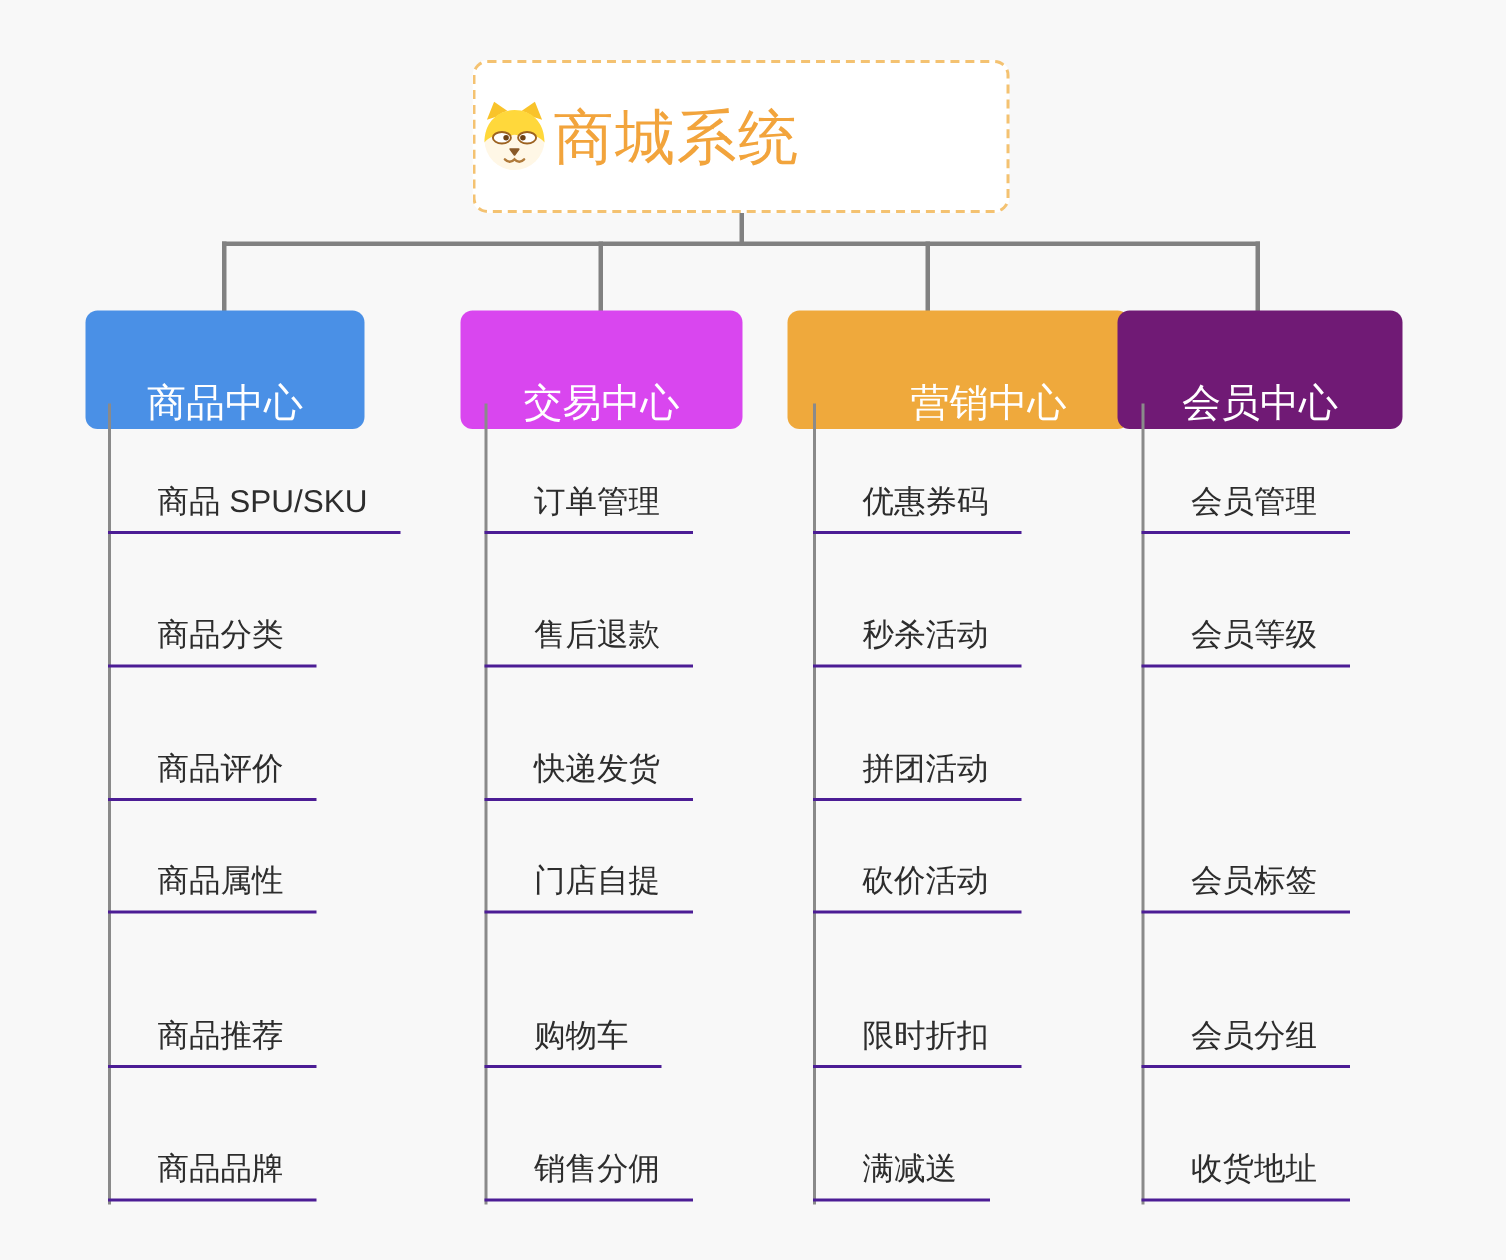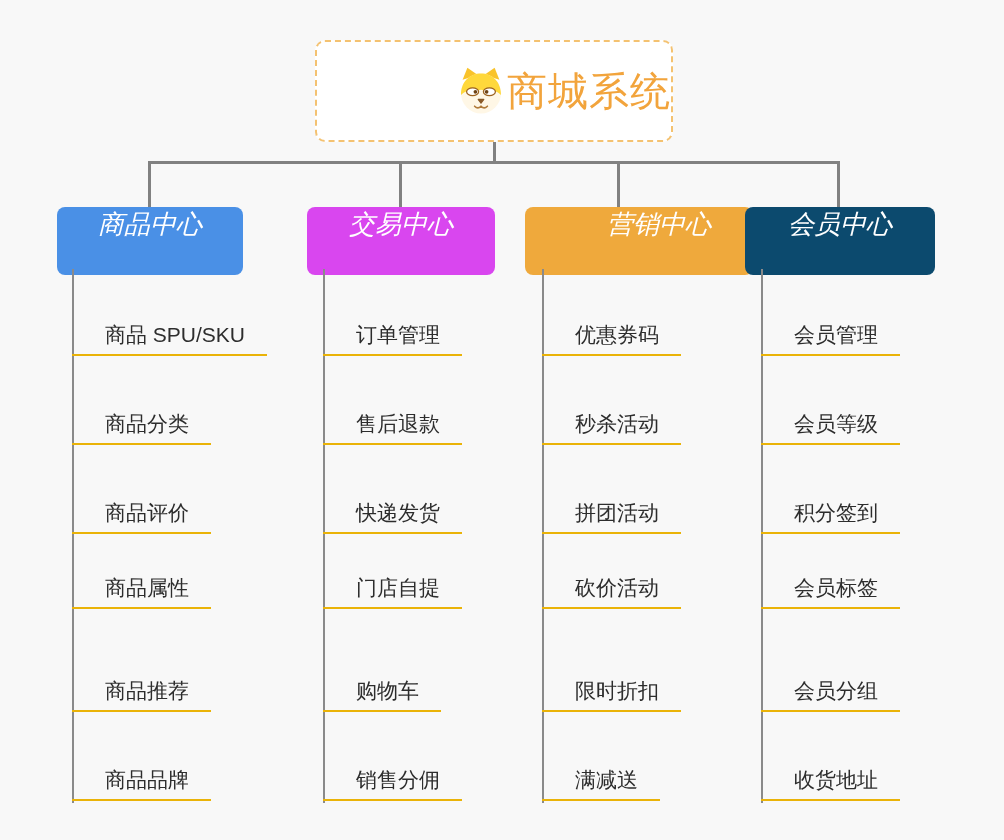--- a/index.html
+++ b/index.html
@@ -12,62 +12,62 @@
   }
   .canvas { position:absolute; inset:0; }
 
   
   .root-node {
     position:absolute; left:315px; top:40px; width:358px; height:102px;
     background:#ffffff;
     border:2px dashed #f4c271;
     border-radius:10px;
     box-sizing:border-box;
-    display:flex; align-items:center; justify-content:flex-end; 
+    display:flex; align-items:center; justify-content:flex-start; 
     cursor:default;
   }
   .root-title {
     font-size:40px; color:#f2a43c; letter-spacing:1px; white-space:nowrap;
   }
 
   
   .line { position:absolute; background:#818181; }
   .root-stub   { left:493px; top:140px; width:3px; height:24px; }
   .h-connector { left:148px; top:161px; width:692px; height:3px; }
   .stub        { top:161px; width:3px; height:48px; }
   .stub-0 { left:148px; } .stub-1 { left:399px; }
   .stub-2 { left:617px; } .stub-3 { left:837px; }
 
   
   .branch {
-    position:absolute; top:207px; height:68px;
+    position:absolute; top:207px; height:79px;
     border-radius:8px;
     color:#ffffff; font-size:26px;
-    display:flex; align-items:flex-start; justify-content:center;
-    white-space:nowrap; cursor:default;font-style:italic;
+    display:flex; align-items:flex-end; justify-content:center;
+    white-space:nowrap; cursor:default;
   }
   .branch-0 { left:57px;  width:186px; }
   .branch-1 { left:307px; width:188px; }
   .branch-2 { left:525px; width:188px;padding-left:40px; }
   .branch-3 { left:745px; width:190px; }
 
   
   .col { position:absolute; top:269px; width:250px; height:545px; }
   .col-0 { left:72px; }  .col-1 { left:323px; }
   .col-2 { left:542px; } .col-3 { left:761px; }
   .trunk {
     position:absolute; left:0; top:0; width:2px; height:534px;
     background:#8a8a8a;
   }
   .leaf {
     position:absolute; left:0;
     white-space:nowrap;
     font-size:21px; line-height:27px; color:#2d2d2d;
     padding:0 22px 6px 33px;
-    border-bottom:2px solid #eab308;
+    border-bottom:2px solid #4c1d95;
     cursor:default;
   }
   .r0 { top:52px; }  .r1 { top:141px; } .r2 { top:230px; }
   .r3 { top:305px; } .r4 { top:408px; } .r5 { top:497px; }
 </style>
 </head>
 <body>
 
 <div class="canvas">
 
@@ -98,21 +98,21 @@
 
   <div class="branch branch-0" style="background: rgb(74, 144, 230);">
     <span>商品中心</span>
   </div>
   <div class="branch branch-1" style="background: #d946ef;">
     <span>交易中心</span>
   </div>
   <div class="branch branch-2" style="background: rgb(239, 169, 60);">
     <span>营销中心</span>
   </div>
-  <div class="branch branch-3" style="background: #0c4a6e;">
+  <div class="branch branch-3" style="background: #701a75;">
     <span>会员中心</span>
   </div>
 
   <div class="col col-0">
     <div class="trunk"></div>
     <div class="leaf r0">商品 SPU/SKU</div>
     <div class="leaf r2">商品评价</div>
     <div class="leaf r1">商品分类</div>
     <div class="leaf r3">商品属性</div>
     <div class="leaf r4">商品推荐</div>
@@ -136,19 +136,18 @@
     <div class="leaf r2">快递发货</div>
     <div class="leaf r3">门店自提</div>
     <div class="leaf r4">购物车</div>
     <div class="leaf r5">销售分佣</div>
   </div>
 
   <div class="col col-3">
     <div class="trunk"></div>
     <div class="leaf r0">会员管理</div>
     <div class="leaf r1">会员等级</div>
-    <div class="leaf r2">积分签到</div>
     <div class="leaf r3">会员标签</div>
     <div class="leaf r4">会员分组</div>
     <div class="leaf r5">收货地址</div>
   </div>
 
 </div>
 
 </body></html>

